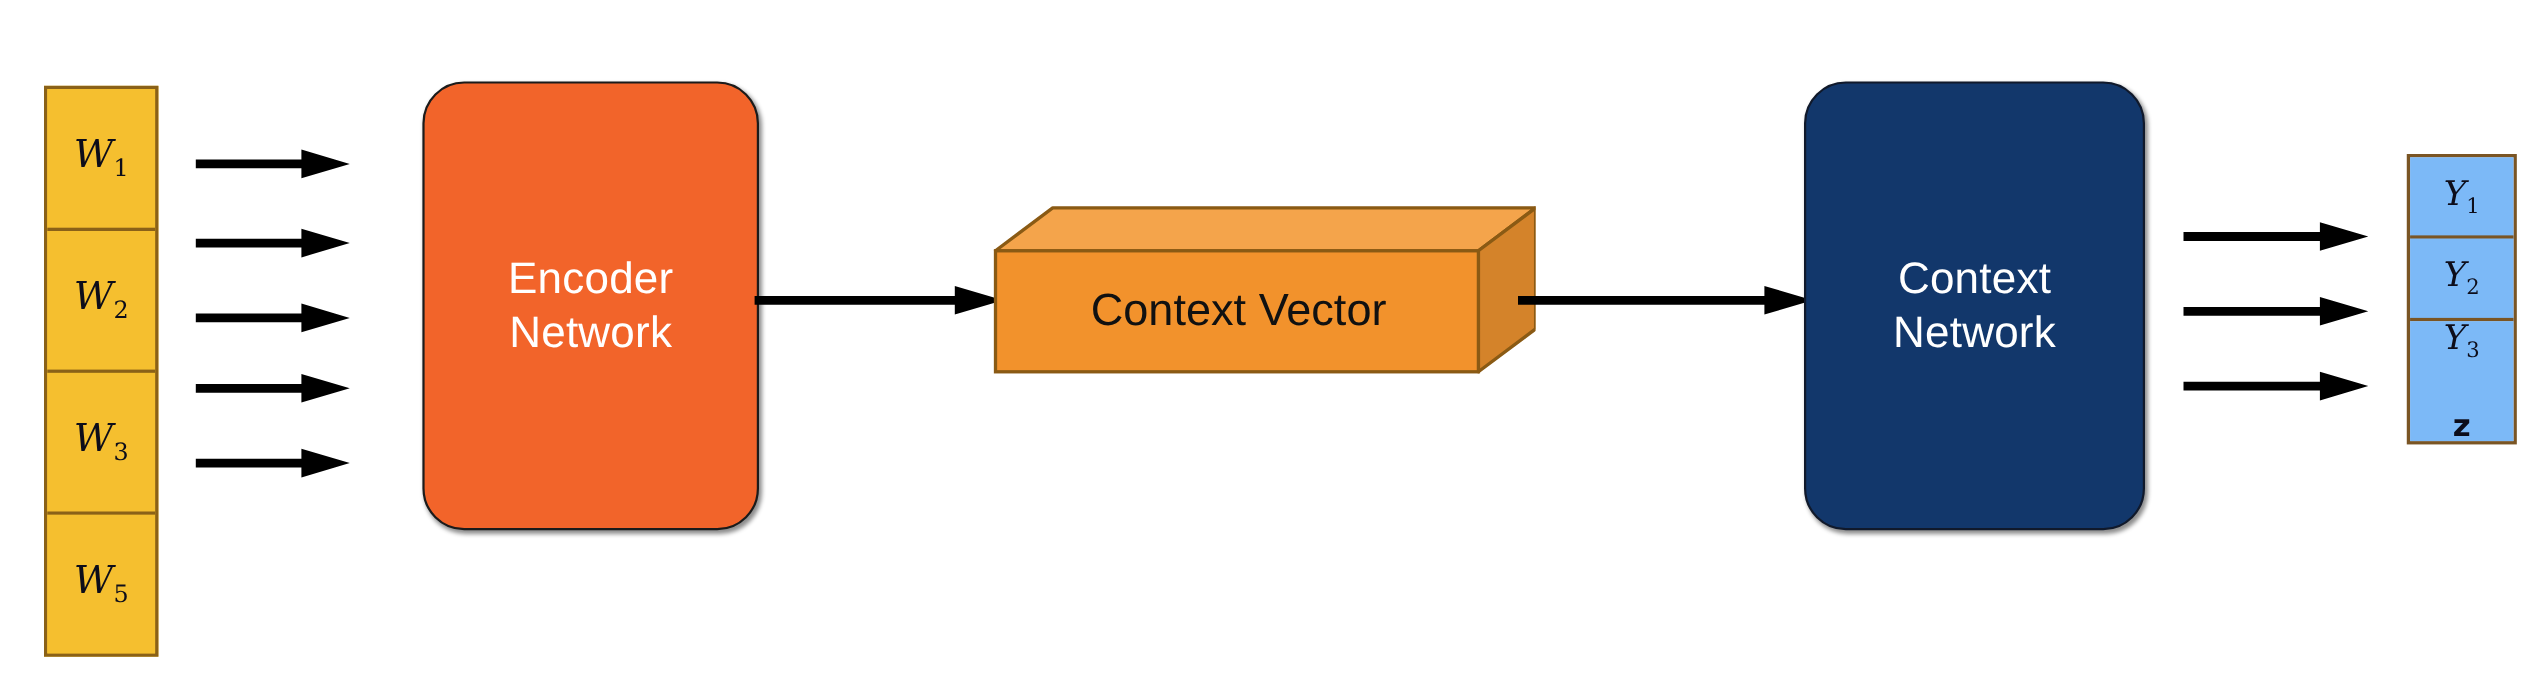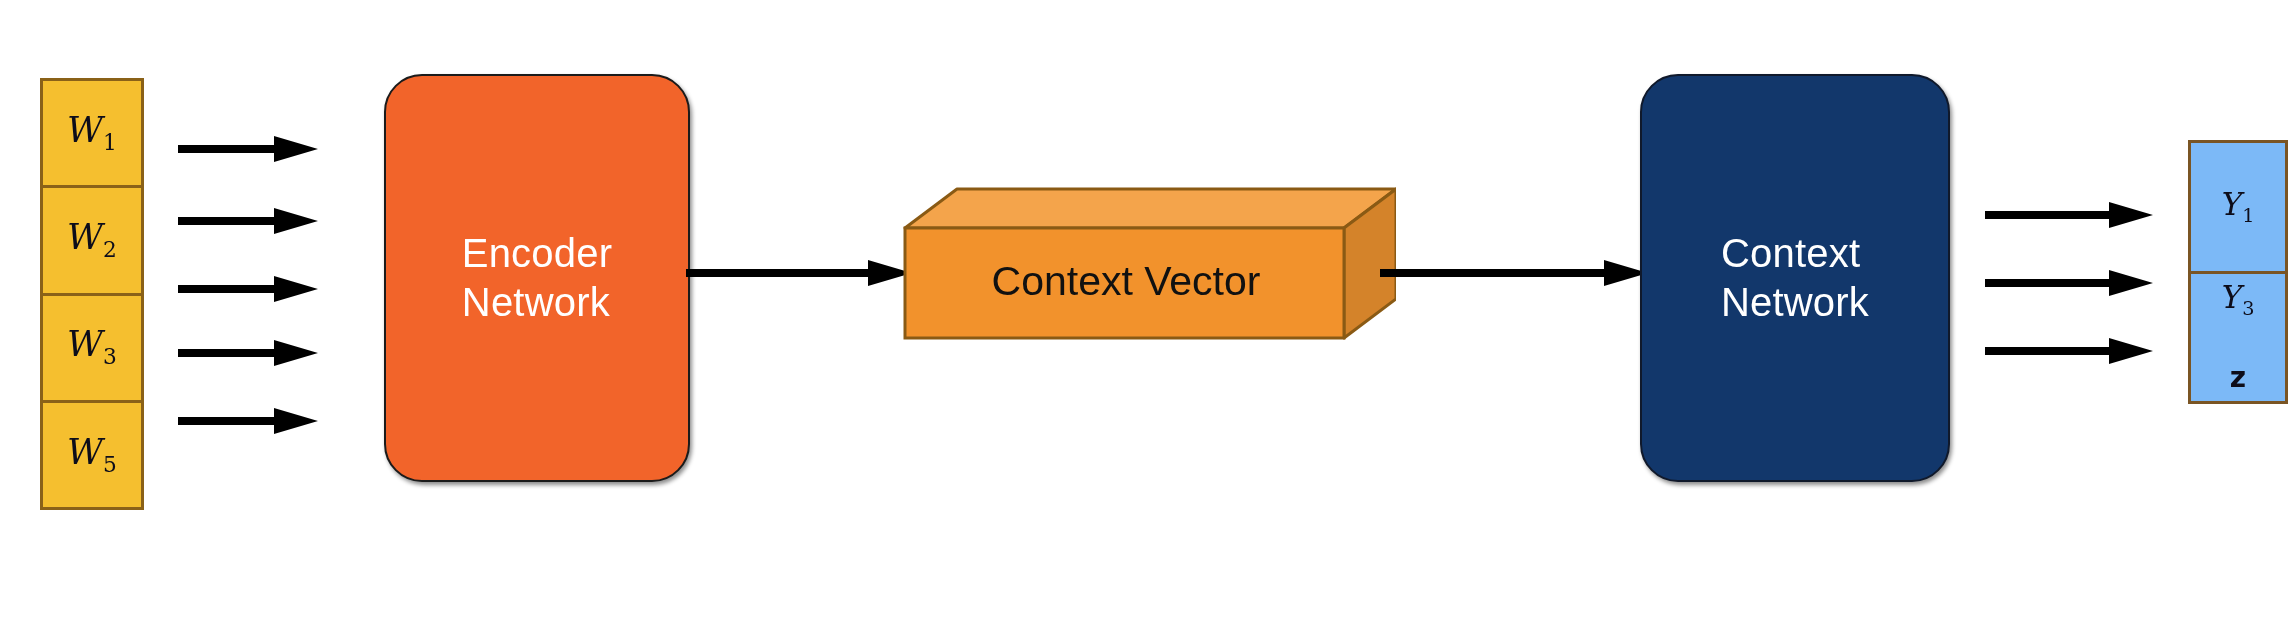--- a/index.html
+++ b/index.html
@@ -36,21 +36,21 @@
     font-style: italic;
     color: #0d0d1a;
     line-height: 1;
   }
 
   
   #input-stack {
     left: 40px;
     top: 78px;
     width: 104px;
-    height: 432px;
+    height: 519px;
     border: 3px solid #8a6118;
     background: #f5bf2f;
   }
   #input-stack .token-cell {
     flex: 1 1 0;
     border-bottom: 3px solid #8a6118;
     background: #f5bf2f;
     font-size: 35px;
   }
   #input-stack .token-cell:last-child { border-bottom: none; }
@@ -85,21 +85,21 @@
   }
 
   
   .network-block {
     position: absolute;
     box-sizing: border-box;
     border-radius: 38px;
     display: flex;
     align-items: center;
     justify-content: center;
-    text-align: left;
+    text-align: center;
     color: #ffffff;
     font-family: "Liberation Sans", sans-serif;
     font-size: 40px;
     line-height: 1.22;
     letter-spacing: 0.2px;
     box-shadow: 2px 3px 4px rgba(0,0,0,0.45);
   }
   #encoder-block {
     left: 384px;
     top: 74px;
@@ -247,18 +247,21 @@
     <svg width="168" height="30" viewBox="0 0 168 30">
         <path d="M0 11 H124 V2 L168 15 L124 28 V19 H0 Z" fill="#000"></path>
       </svg>
   </div>
 
   <div id="output-stack" class="token-stack">
     <div class="token-cell">
       <span><span>Y</span><span class="sub">1</span></span>
     </div>
     <div class="token-cell">
+      <span><span>Y</span><span class="sub">2</span></span>
+    </div>
+    <div class="token-cell">
       <span><span>Y</span><span class="sub">3</span></span>
       <span class="token-sub">z</span>
     </div>
   </div>
 
 </div>
 
 </body></html>

